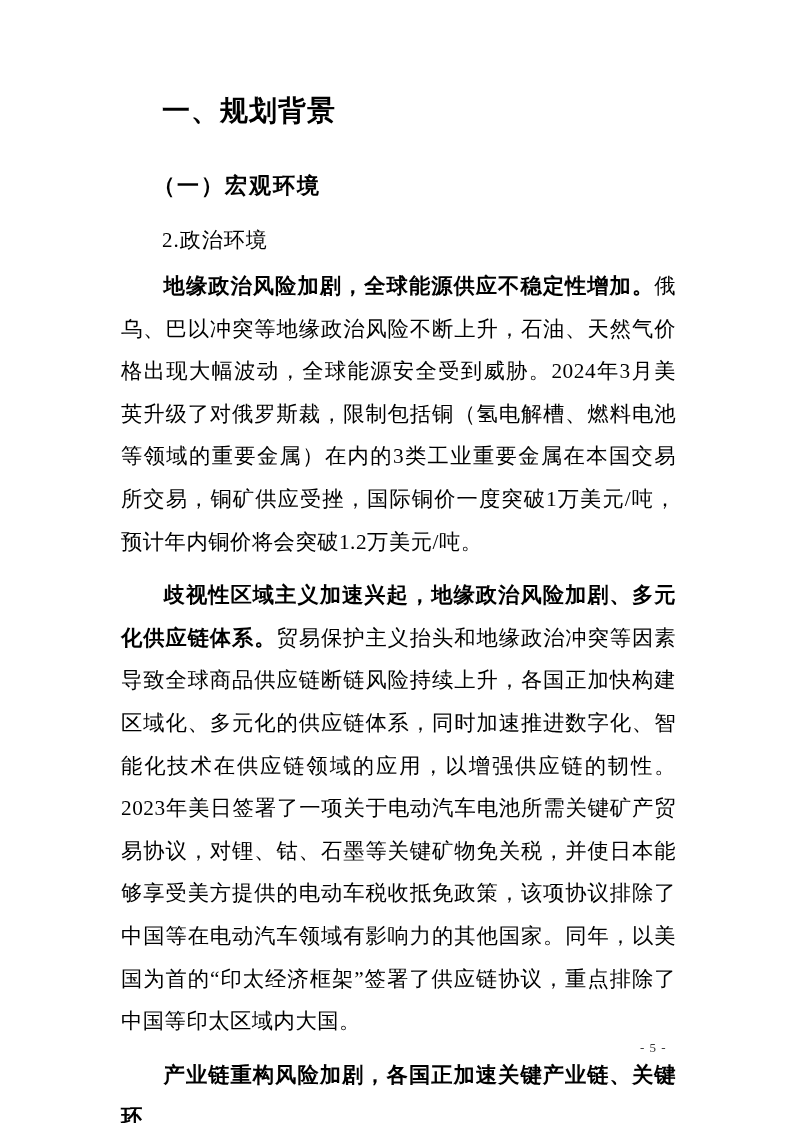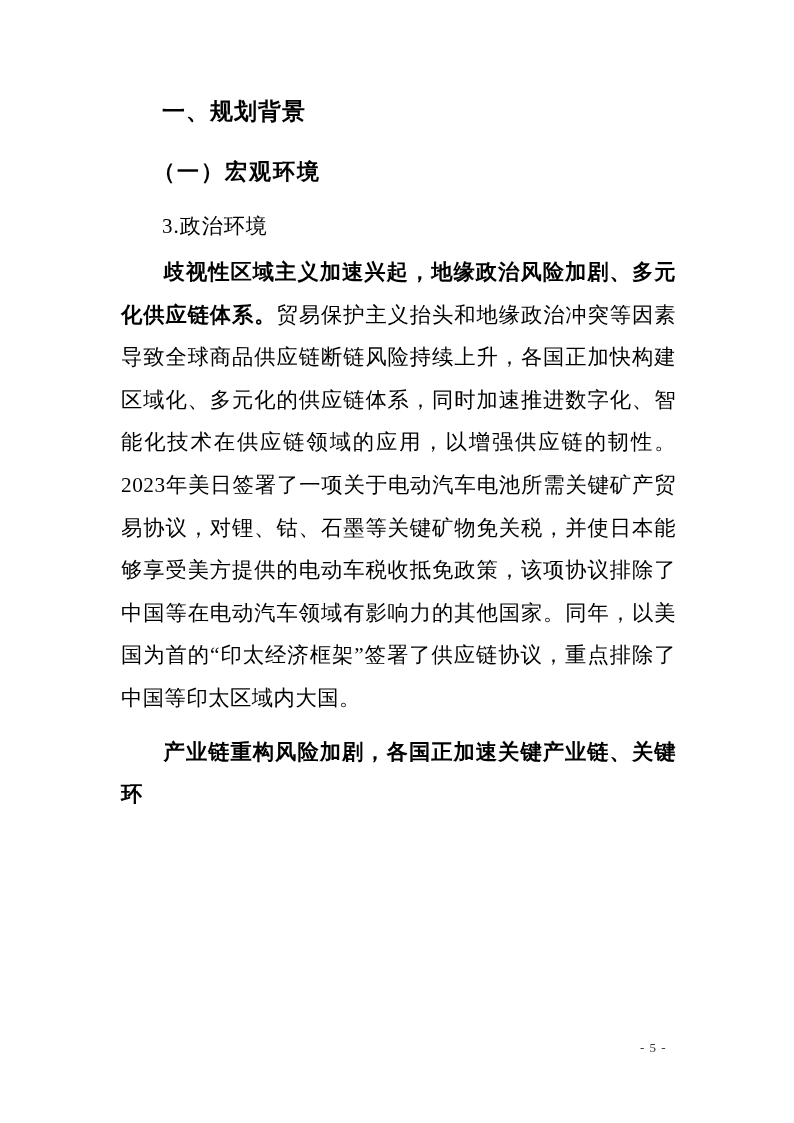--- a/index.html
+++ b/index.html
@@ -18,28 +18,28 @@
   }
   .doc {
     position: absolute;
     left: 121px;
     top: 0;
     width: 555px;
   }
   .h1 {
     margin: 96px 0 0 41px;
     font-family: "Liberation Sans", "DejaVu Sans", sans-serif;
-    font-size: 23px;
+    font-size: 28px;
     line-height: 30px;
     font-weight: bold;
     letter-spacing: 1px;
     white-space: nowrap;
   }
   .h2 {
-    margin: 31px 0 0 32px;
+    margin: 45px 0 0 32px;
     font-size: 22px;
     line-height: 30px;
     font-weight: bold;
     letter-spacing: 2px;
     white-space: nowrap;
   }
   .h3 {
     margin: 25px 0 0 41px;
     font-size: 21px;
     line-height: 28px;
@@ -68,22 +68,23 @@
     letter-spacing: 1px;
   }
 </style>
 </head>
 <body>
 
 <div class="page">
   <div class="doc">
     <div class="h1">一、规划背景</div>
     <div class="h2">（一）宏观环境</div>
-    <div class="h3">3.政治环境</div>
+    <div class="h3">2.政治环境</div>
 
+    <p class="body-para"><strong>地缘政治风险加剧，全球能源供应不稳定性增加。</strong><span>俄乌、巴以冲突等地缘政治风险不断上升，石油、天然气价格出现大幅波动，全球能源安全受到威胁。2024年3月美英升级了对俄罗斯裁，限制包括铜（氢电解槽、燃料电池等领域的重要金属）在内的3类工业重要金属在本国交易所交易，铜矿供应受挫，国际铜价一度突破1万美元/吨，预计年内铜价将会突破1.2万美元/吨。</span></p>
 
     <p class="body-para"><strong>歧视性区域主义加速兴起，地缘政治风险加剧、多元化供应链体系。</strong><span>贸易保护主义抬头和地缘政治冲突等因素导致全球商品供应链断链风险持续上升，各国正加快构建区域化、多元化的供应链体系，同时加速推进数字化、智能化技术在供应链领域的应用，以增强供应链的韧性。2023年美日签署了一项关于电动汽车电池所需关键矿产贸易协议，对锂、钴、石墨等关键矿物免关税，并使日本能够享受美方提供的电动车税收抵免政策，该项协议排除了中国等在电动汽车领域有影响力的其他国家。同年，以美国为首的“印太经济框架”签署了供应链协议，重点排除了中国等印太区域内大国。</span></p>
 
     <p class="body-para"><strong>产业链重构风险加剧，各国正加速关键产业链、关键环</strong><span></span></p>
   </div>
 
   <div class="pagenum">- 5 -</div>
 </div>
 
 </body></html>

